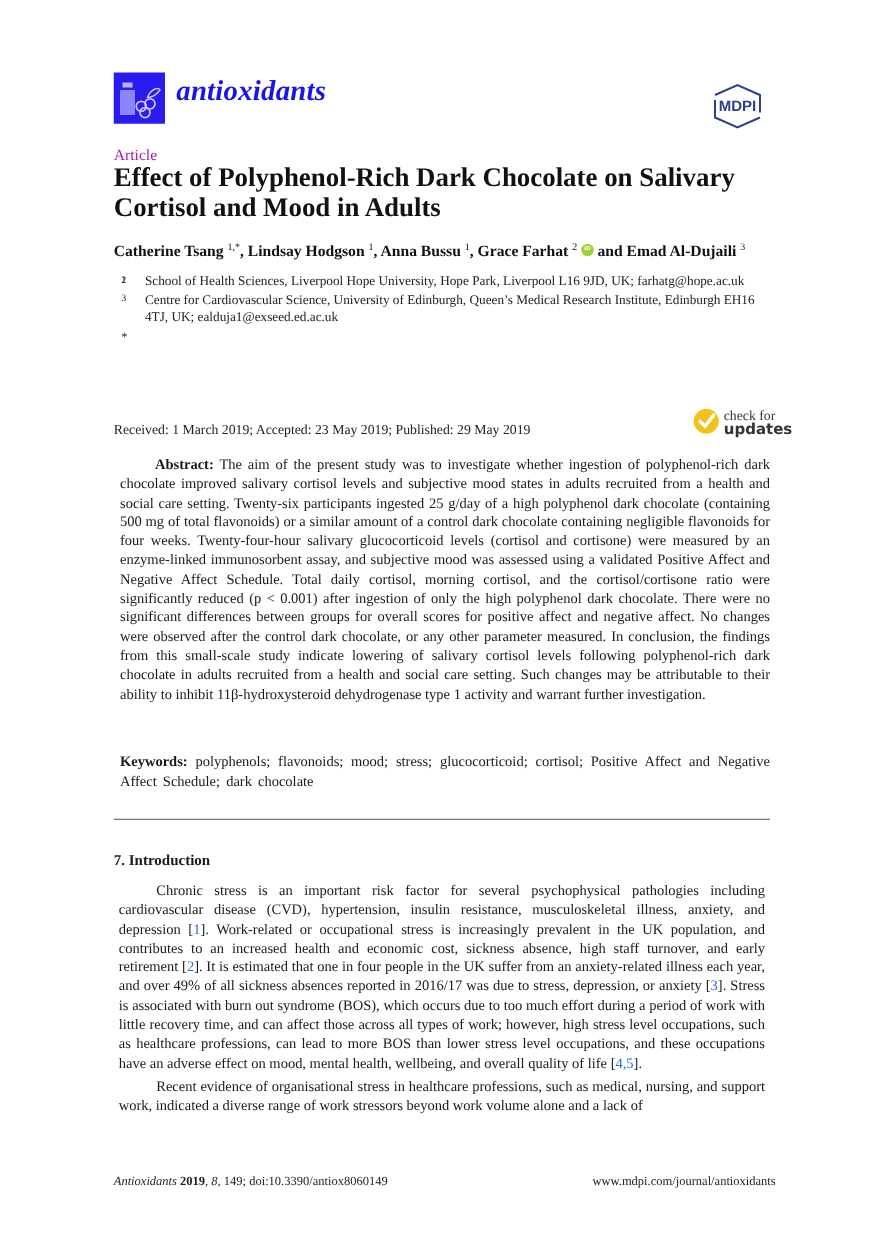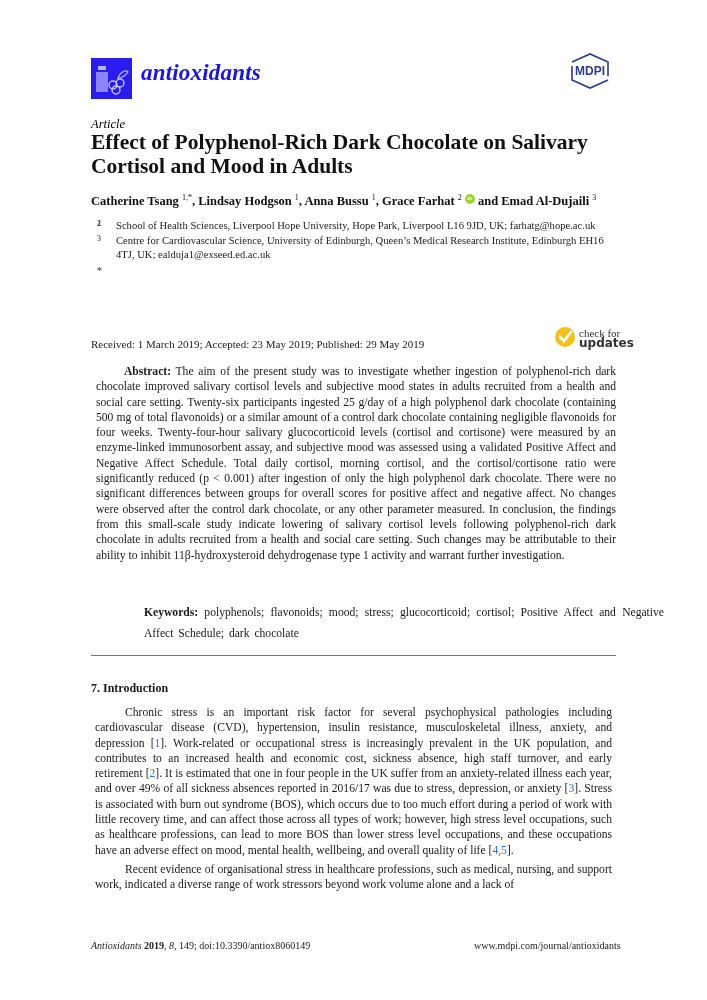--- a/index.html
+++ b/index.html
@@ -4,44 +4,44 @@
 <style>
   html, body { margin: 0; padding: 0; background: #ffffff; }
   body { width: 707px; height: 1000px; position: relative; overflow: hidden;
          font-family: "Liberation Serif", "DejaVu Serif", serif; color: #1a1a1a; }
   .abs { position: absolute; }
 
   
   .logo-box { left: 91px; top: 58px; width: 41px; height: 41px; background: #2a1bf0; }
   .journal-name { left: 141px; top: 60px; font-size: 23px; font-style: italic; font-weight: bold;
                   color: #1a14e6; letter-spacing: 0.2px; }
-  .mdpi-logo { left: 566px; top: 52px; width: 48px; height: 38px; }
+  .mdpi-logo { left: 566px; top: 66px; width: 48px; height: 38px; }
 
-  .article-type { left: 91px; top: 117px; font-size: 12.5px; font-style: italic; color: #000000; }
+  .article-type { left: 91px; top: 117px; font-size: 12.5px; color: #a21caf; }
   .title { left: 91px; top: 130px; width: 540px; font-size: 21.5px; font-weight: bold; line-height: 24px; color: #111; }
   .authors { left: 91px; top: 193px; font-size: 12.5px; font-weight: bold; color: #111; white-space: nowrap; }
   .authors sup { font-size: 8px; font-weight: normal; }
   .orcid { display: inline-block; width: 10px; height: 10px; border-radius: 50%; background: #9fd23a;
            vertical-align: super; font-size: 5px; line-height: 10px; text-align: center; color: #fff; font-weight: bold; }
 
   .affils { left: 91px; top: 219px; width: 530px; font-size: 10.6px; line-height: 14.6px; color: #222; }
   .affil { position: relative; padding-left: 25px; }
   .affil .mark { position: absolute; left: 6px; top: -2px; font-size: 8px; }
   .affil .mark.star { top: 1px; font-size: 10px; }
 
   .checkupd { left: 555px; top: 327px; width: 70px; height: 22px; }
   .checkupd .circle { position: absolute; left: 0; top: 0; width: 20px; height: 20px; border-radius: 50%; background: #f2c21a; }
   .checkupd .txt1 { position: absolute; left: 24px; top: 0px; font-family: Liberation Serif, serif; font-size: 11px; color: #333; }
   .checkupd .txt2 { position: absolute; left: 24px; top: 9px; font-family: "DejaVu Sans", sans-serif; font-size: 12px; font-weight: bold; color: #333; }
 
   .dates { left: 91px; top: 338px; font-size: 11px; color: #222; white-space: nowrap; }
 
   .abstract { left: 96px; top: 364px; width: 520px; font-size: 11.6px; line-height: 15.3px; text-align: justify; color: #1a1a1a; }
   .abstract b { font-weight: bold; margin-left: 28px; }
-  .keywords { left: 96px; top: 602px; width: 520px; font-size: 11.6px; line-height: 21px; text-align: justify; word-spacing: 2px; margin-left: 48px; }
+  .keywords { left: 96px; top: 602px; width: 520px; font-size: 11.6px; line-height: 16px; text-align: justify; word-spacing: 2px; }
 
   .rule { left: 91px; top: 655px; width: 525px; height: 0; border-top: 1px solid #777; }
 
   .section-head { left: 91px; top: 681px; font-size: 12px; font-weight: bold; }
   .body-text { left: 91px; top: 701px; width: 525px; font-size: 11.6px; line-height: 15.3px; text-align: justify; }
   .body-text p { margin: 4px; text-indent: 30px; }
   .ref { color: #2a6fd6; }
 
   .footer-left { left: 91px; top: 940px; font-size: 10px; color: #222; white-space: nowrap; }
   .footer-right { left: 474px; top: 940px; font-size: 10px; color: #222; white-space: nowrap; }

